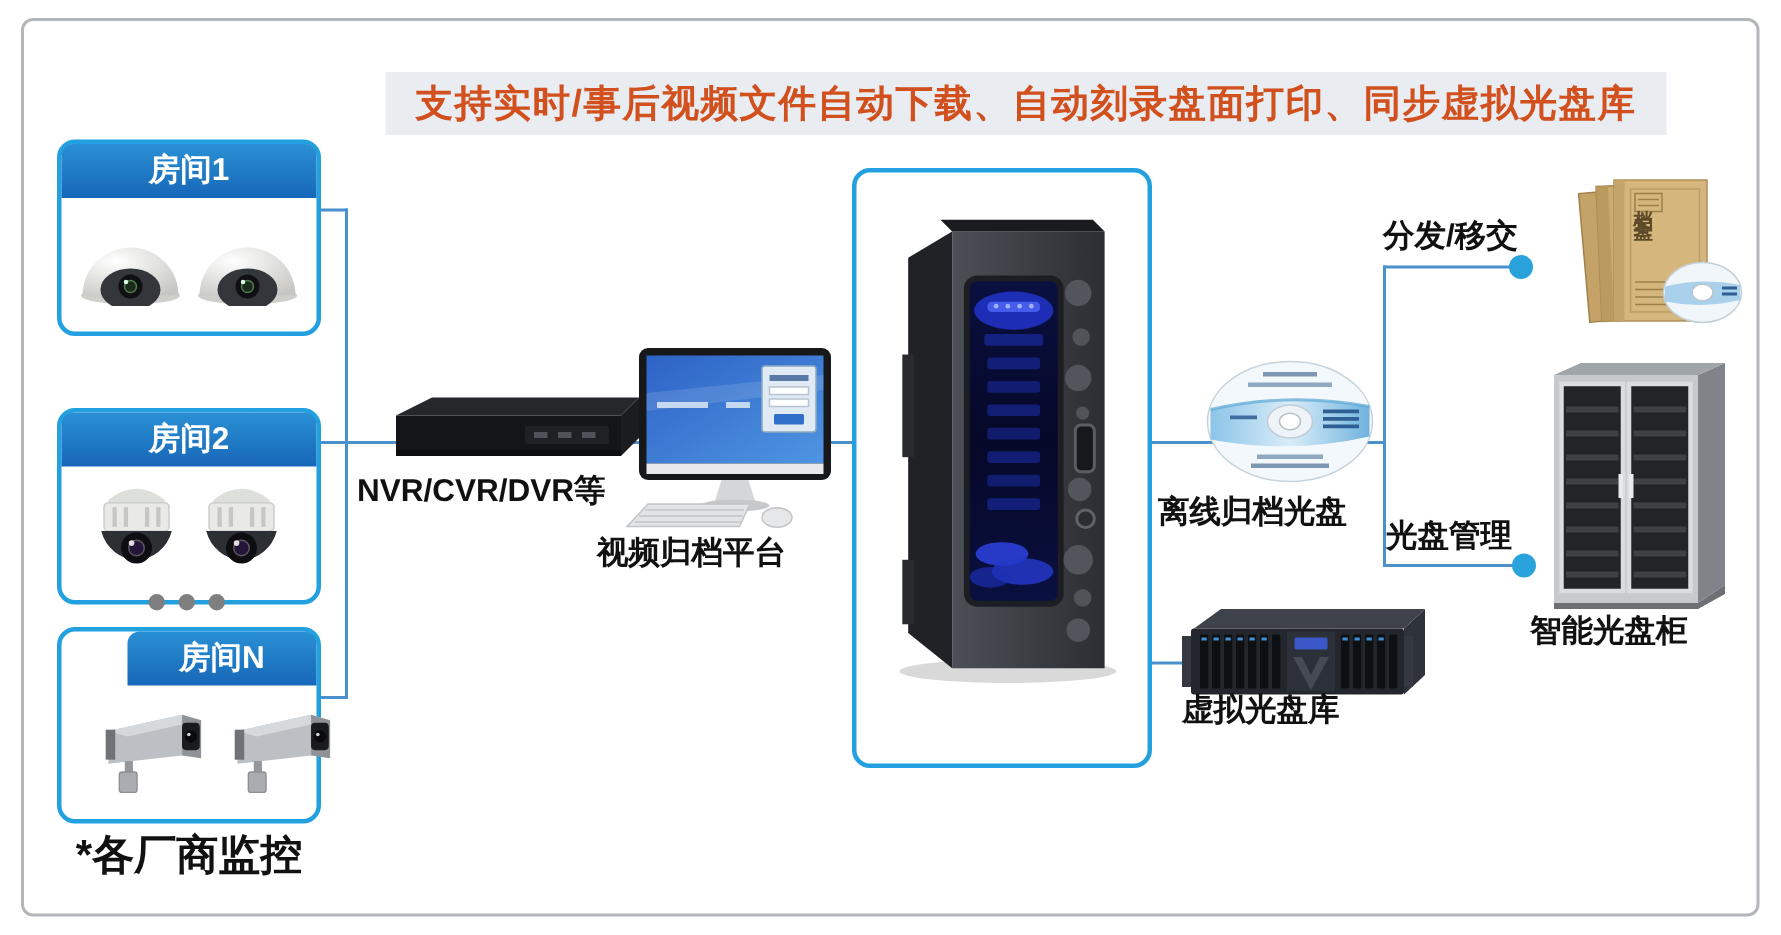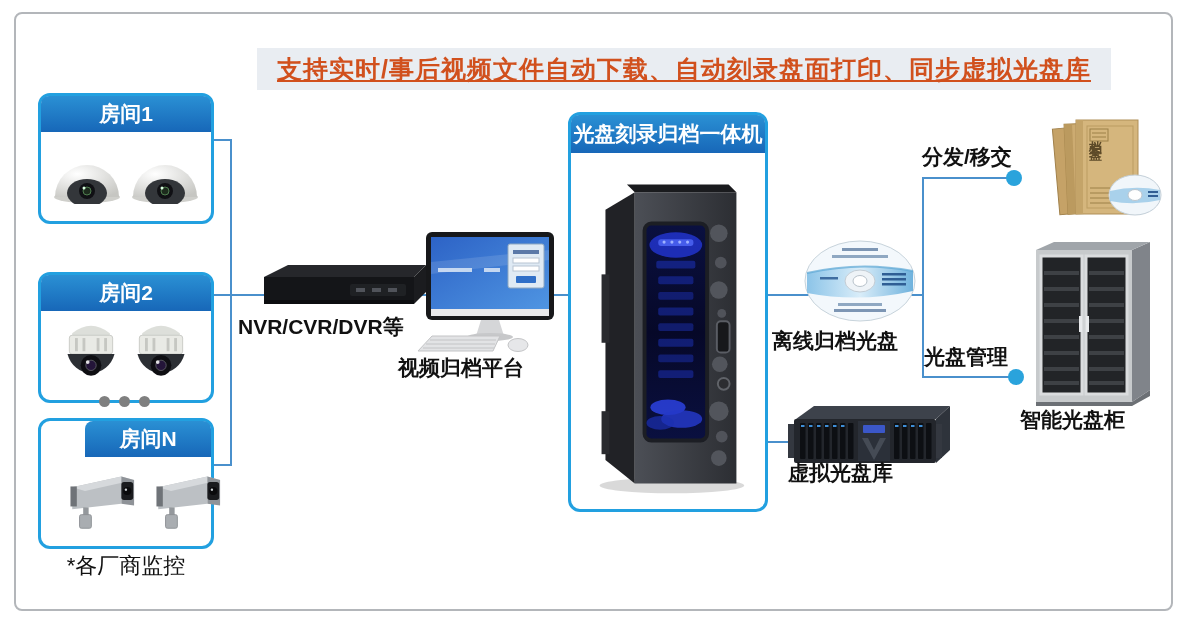--- a/index.html
+++ b/index.html
@@ -2,31 +2,31 @@
 <html><head>
 <meta charset="utf-8">
 <style>
   html,body{margin:0;padding:0;background:#fff;}
   .canvas{position:relative;width:1187px;height:623px;background:#fff;overflow:hidden;
           font-family:"Liberation Sans","DejaVu Sans",sans-serif;}
   .frame{position:absolute;left:14px;top:12px;right:14px;bottom:12px;
          border:2px solid #b3b6ba;border-radius:8px;background:#fff;}
   .banner{position:absolute;left:257px;top:48px;width:854px;height:42px;background:#e9edf2;
           color:#d1501d;font-size:25px;font-weight:bold;text-align:center;line-height:42px;
-          letter-spacing:1px;white-space:nowrap;text-decoration:underline;}
+          letter-spacing:1px;white-space:nowrap;}
   .room{position:absolute;left:38px;width:176px;height:131px;border:3px solid #22a0e0;
         border-radius:12px;background:#fff;box-sizing:border-box;}
   .room .hd{height:36px;background:linear-gradient(180deg,#2a90d4,#1767b8);
             border-radius:8px 8px 0 0;color:#fff;font-size:21px;font-weight:bold;
             text-align:center;line-height:36px;}
   .room .bd{display:flex;justify-content:center;align-items:center;gap:6px;height:88px;}
   .ellipsis{position:absolute;left:99px;top:396px;width:58px;display:flex;gap:9px;}
   .ellipsis span{width:11px;height:11px;border-radius:50%;background:#7f7f7f;}
   .vendor-note{position:absolute;left:38px;top:551px;width:176px;text-align:center;
-               font-size:22px;font-weight:normal;color:#111;}
+               font-size:28px;font-weight:bold;color:#111;}
   .line{position:absolute;background:#4a90cc;}
   .node-dot{position:absolute;width:16px;height:16px;border-radius:50%;background:#2aa3dc;}
   .dev-label{position:absolute;font-size:21px;font-weight:bold;color:#111;white-space:nowrap;}
   .hub{position:absolute;left:568px;top:112px;width:200px;height:400px;border:3px solid #22a0e0;
        border-radius:12px;background:#fff;box-sizing:border-box;}
   .hub .hd{height:38px;background:linear-gradient(180deg,#2a90d4,#1767b8);
            border-radius:8px 8px 0 0;color:#fff;font-size:21px;font-weight:bold;
            text-align:center;line-height:38px;white-space:nowrap;}
   .hub .bd{display:flex;justify-content:center;align-items:flex-start;padding-top:12px;}
   .spine-text{position:absolute;left:1086px;top:130px;writing-mode:vertical-rl;
@@ -197,21 +197,20 @@
       <polygon points="28,106 96,106 89,121 14,121" fill="#e2e3e5" stroke="#c3c4c6"></polygon>
       <line x1="26" y1="110" x2="92" y2="110" stroke="#c3c4c6"></line>
       <line x1="22" y1="114" x2="91" y2="114" stroke="#c3c4c6"></line>
       <line x1="19" y1="118" x2="90" y2="118" stroke="#c3c4c6"></line>
       <ellipse cx="114" cy="115" rx="10" ry="6.5" fill="#e6e7e9" stroke="#c3c4c6"></ellipse>
     </svg>
   </div>
   <div class="dev-label" style="left:398px;top:354px;width:180px;">视频归档平台</div>
 
   <div class="hub">
-    <div class="hd">光盘刻录归档一体机</div>
     <div class="bd">
       <svg width="172" height="336" viewBox="0 0 176 340">
         <defs>
           <linearGradient id="twf" x1="0" y1="0" x2="1" y2="0">
               <stop offset="0" stop-color="#4c4f56"></stop>
               <stop offset="1" stop-color="#2c2e33"></stop>
             </linearGradient>
           <linearGradient id="win" x1="0" y1="0" x2="0" y2="1">
               <stop offset="0" stop-color="#0a1040"></stop>
               <stop offset=".5" stop-color="#060828"></stop>

